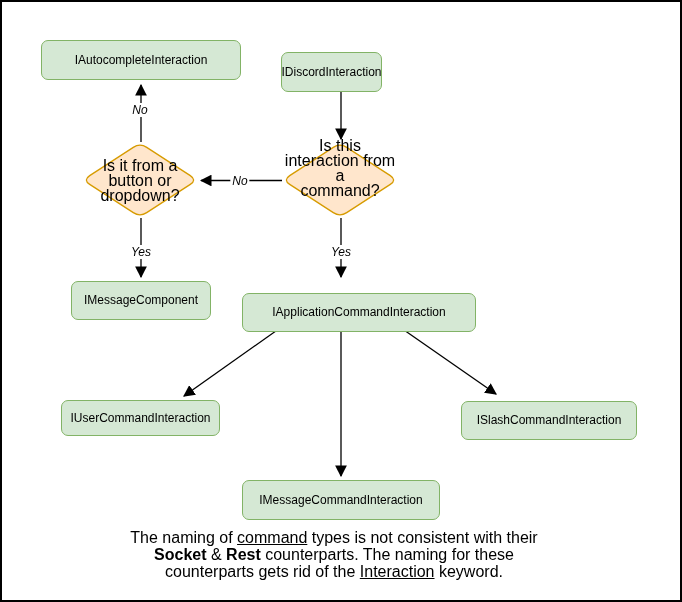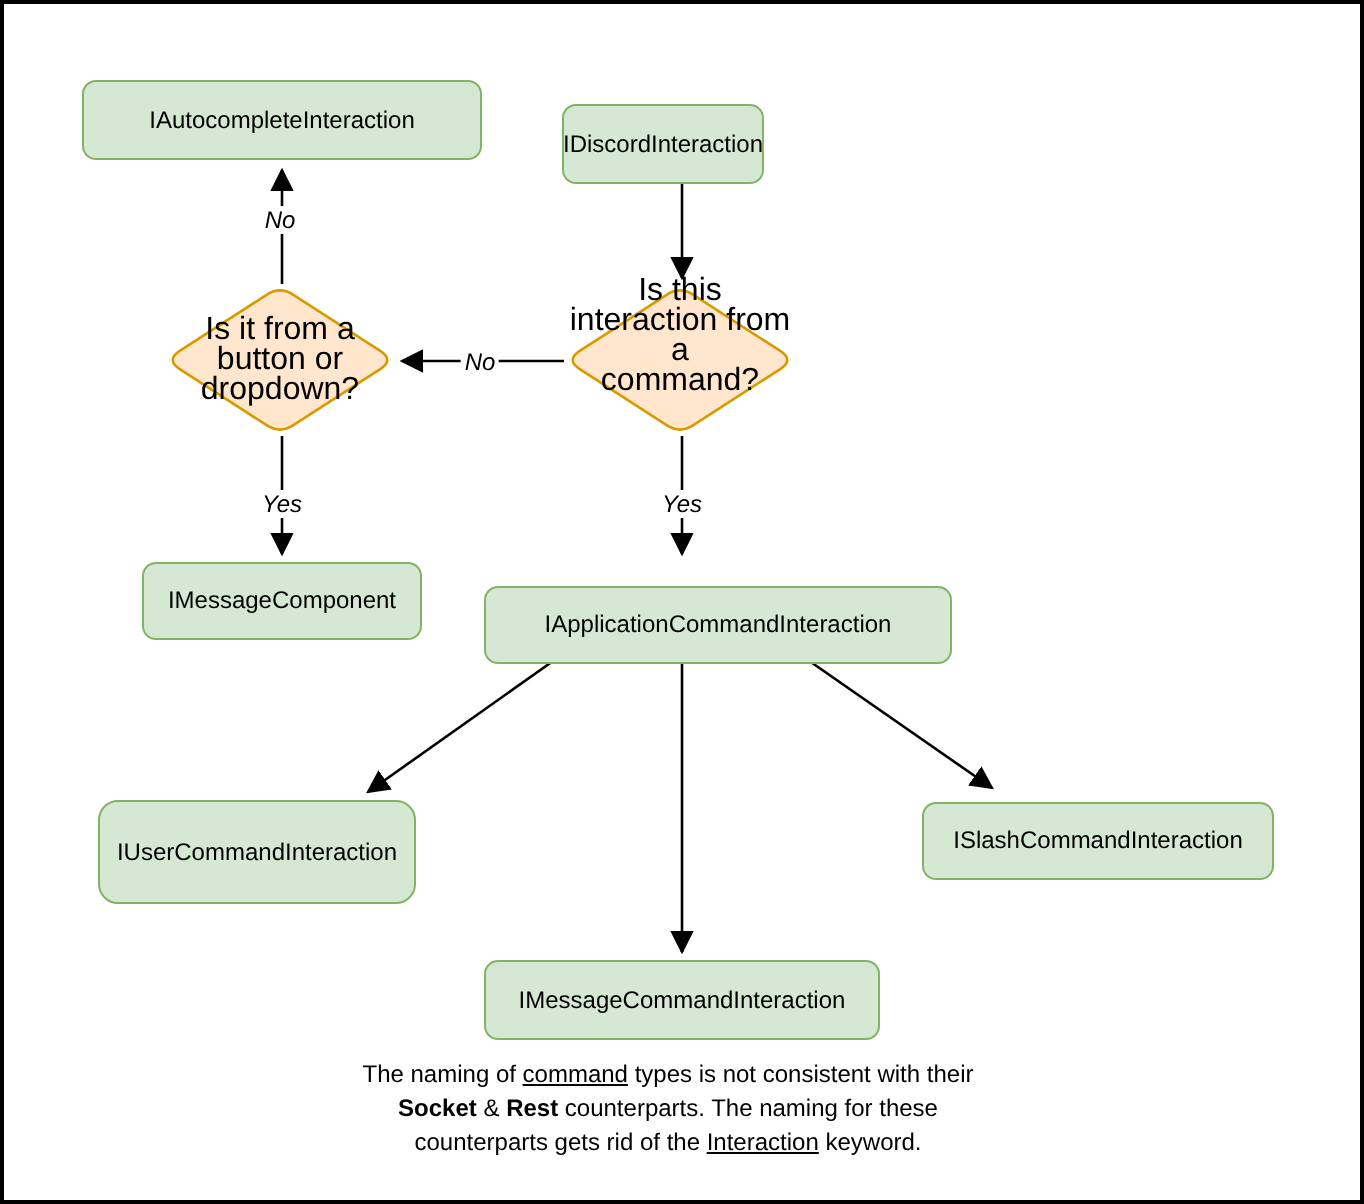--- a/index.html
+++ b/index.html
@@ -21,21 +21,21 @@
   .decision-label {
     position:absolute; z-index:3; font-size:16px; line-height:15px;
     text-align:center; white-space:pre-line; transform:translate(-50%,-50%);
   }
   .edge-label {
     position:absolute; z-index:3; font-size:12px; line-height:14px;
     background:var(--background,#fff); padding:0 2px; transform:translate(-50%,-50%);font-style:italic;
   }
   .note {
     position:absolute; left:109px; top:529px; width:450px; z-index:2;
-    font-size:12px; line-height:17px; text-align:center;
+    font-size:16px; line-height:17px; text-align:center;
   }
   .note .b { font-weight:bold; }
   .note .u { text-decoration:underline; }
   .diamond { fill:var(--decision-fill,#ffe6cc); stroke:var(--decision-border,#d79b00); stroke-width:1.3; }
   .edge-line { stroke:var(--arrow,#000); stroke-width:1.3; fill:none; }
 </style>
 </head>
 <body>
 
 <div class="canvas">
@@ -58,21 +58,21 @@
     <line class="edge-line" x1="341" y1="218" x2="341" y2="277" marker-end="url(#arrow)"></line>
     <line class="edge-line" x1="290" y1="321" x2="184" y2="396" marker-end="url(#arrow)"></line>
     <line class="edge-line" x1="341" y1="320" x2="341" y2="476" marker-end="url(#arrow)"></line>
     <line class="edge-line" x1="391" y1="321" x2="496" y2="394" marker-end="url(#arrow)"></line>
   </svg>
 
   <div class="node" style="left:41px; top:40px; width:200px; height:40px;">IAutocompleteInteraction</div>
   <div class="node" style="left:281px; top:52px; width:101px; height:40px;">IDiscordInteraction</div>
   <div class="node" style="left:71px; top:281px; width:140px; height:39px;">IMessageComponent</div>
   <div class="node" style="left:242px; top:281px; width:234px; height:39px;margin-top:12px;">IApplicationCommandInteraction</div>
-  <div class="node" style="left:49px; top:400px; width:159px; height:52px;border-radius:10px;">IUserCommandInteraction</div>
+  <div class="node" style="left:61px; top:400px; width:159px; height:36px;">IUserCommandInteraction</div>
   <div class="node" style="left:461px; top:401px; width:176px; height:39px;">ISlashCommandInteraction</div>
   <div class="node" style="left:242px; top:480px; width:198px; height:40px;">IMessageCommandInteraction</div>
 
   <div class="decision-label" style="left:140px; top:180px; width:110px;">Is it from a
 button or
 dropdown?</div>
   <div class="decision-label" style="left:340px; top:168px; width:120px;">Is this
 interaction from a
 command?</div>
 

